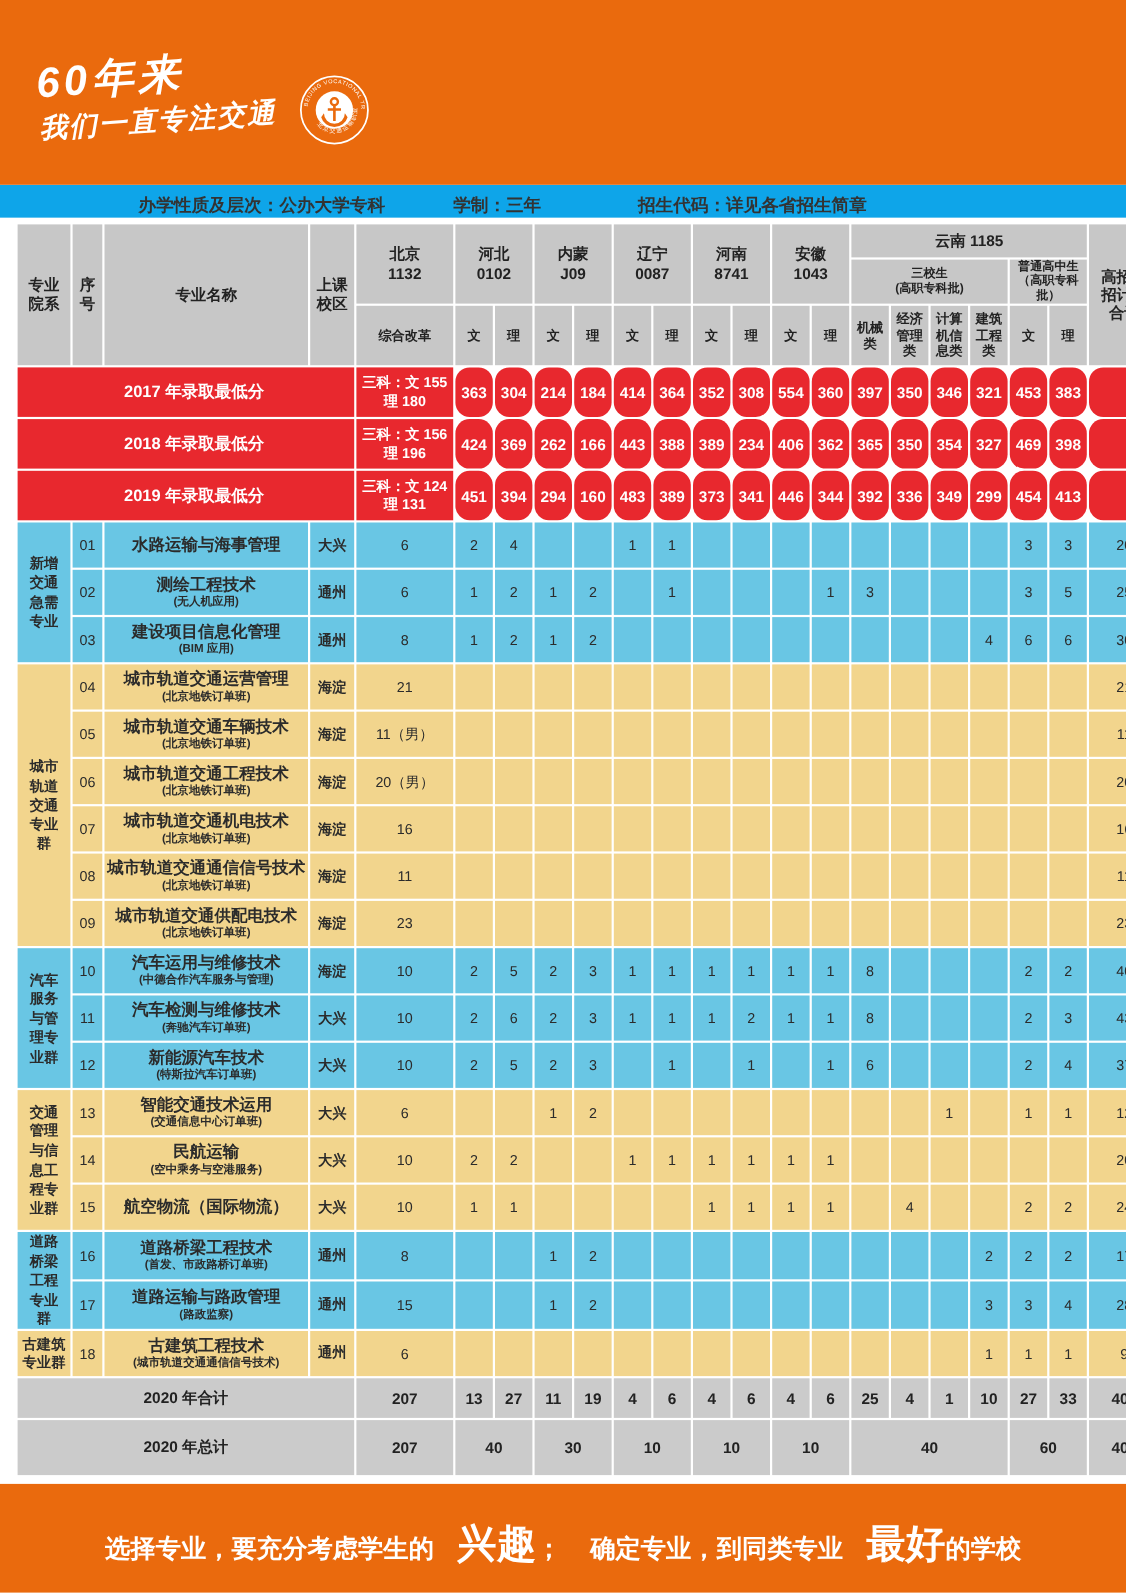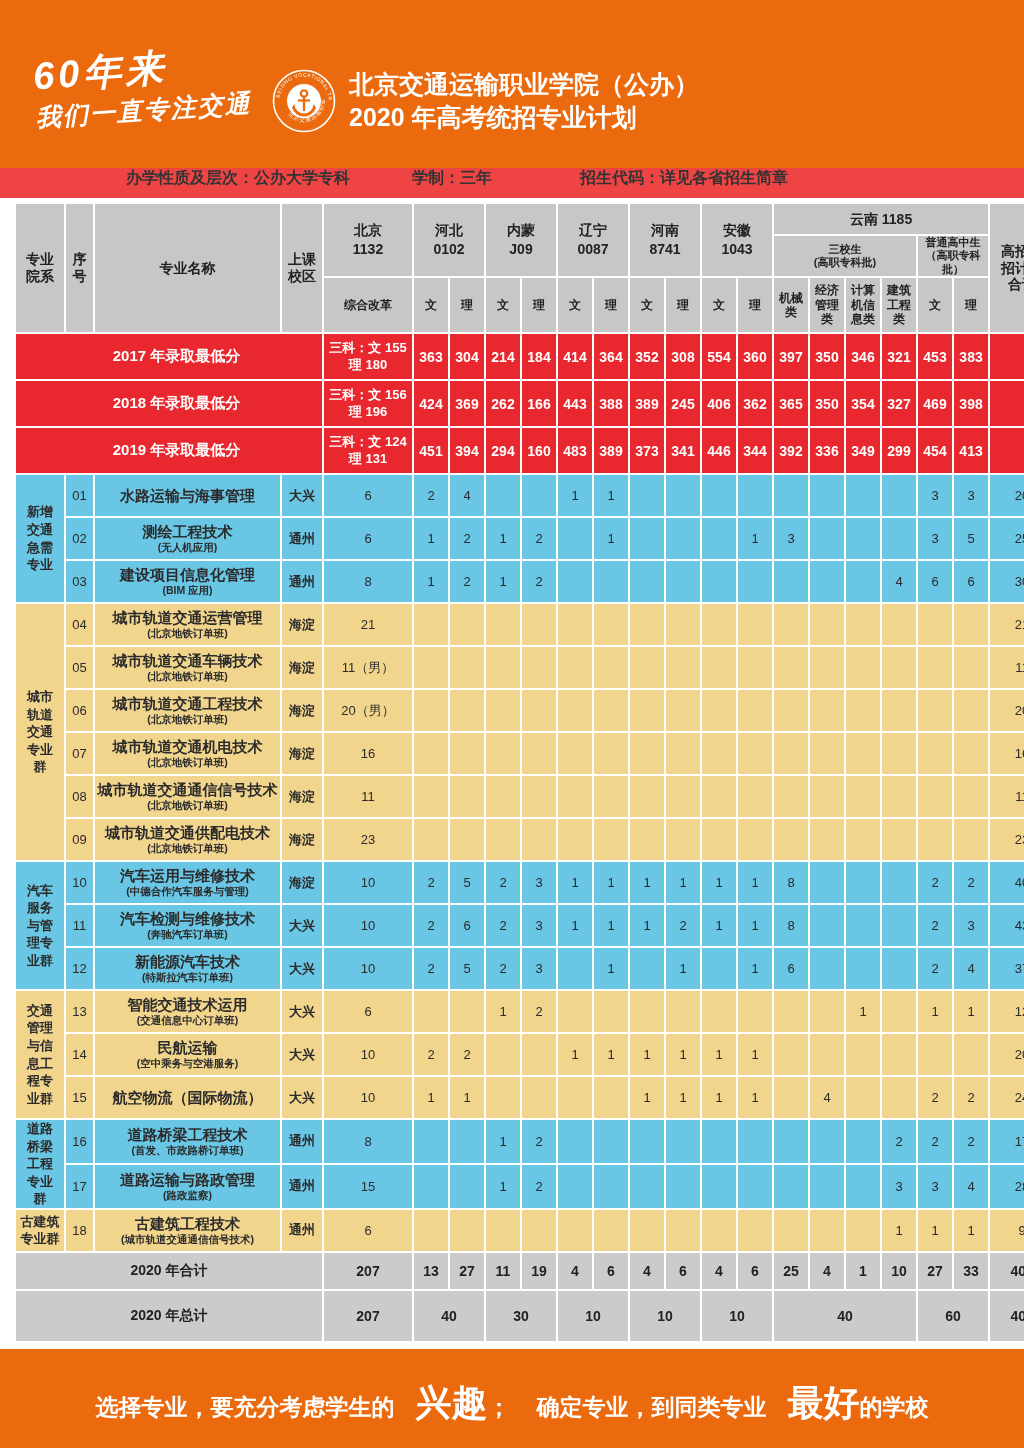--- a/index.html
+++ b/index.html
@@ -15,40 +15,40 @@
   }
   
   .top-band{background:var(--orange);height:168px;position:relative;flex:0 0 auto;}
   .slogan{position:absolute;left:34px;top:48px;color:#fff;font-style:italic;transform:rotate(-4deg);line-height:1.15;}
   .slogan .l1{font-size:38px;font-weight:bold;letter-spacing:4px;white-space:pre;}
   .slogan .l2{font-size:25px;font-weight:bold;letter-spacing:2px;white-space:pre;margin-top:4px;}
   .brand{position:absolute;left:272px;top:68px;display:flex;align-items:center;gap:13px;}
   .logo{width:64px;height:64px;flex:0 0 auto;}
   .titles{color:#fff;font-weight:bold;font-size:25px;line-height:1.3;white-space:nowrap;}
   
-  .info-bar{background:#ef4444;height:30px;flex:0 0 auto;display:flex;align-items:flex-start;
+  .info-bar{background:#0ea5e9;height:30px;flex:0 0 auto;display:flex;align-items:flex-end;
     font-weight:bold;color:#333;font-size:16px;}
   .info-bar .it1{margin-left:126px;}
   .info-bar .it2{margin-left:62px;}
   .info-bar .it3{margin-left:88px;}
   
   .table-wrap{background:#fff;padding:4px 14px 6px 14px;flex:0 0 auto;}
   table{border-collapse:separate;border-spacing:2px;table-layout:fixed;width:996px;}
   td{text-align:center;vertical-align:middle;color:var(--ink);overflow:hidden;padding:0 1px;}
   .hd{background:var(--hdgray);font-weight:bold;color:#222;font-size:12px;white-space:pre-line;line-height:1.2;}
   .hd-prov{font-size:14px;line-height:1.35;}
   .hd-corner{font-size:14px;}
   .hd-sub{font-size:11px;}
   .hd-total{font-size:14px;}
   tr.hr1{height:30px;} tr.hr2{height:40px;} tr.hr3{height:54px;}
   tr.score{height:45px;}
   tr.score td{background:var(--red);color:#fff;font-weight:bold;}
   tr.score td.lbl{font-size:15px;padding-left:16px;}
   tr.score td.thr{font-size:13px;white-space:pre-line;line-height:1.25;}
-  tr.score td.val{font-size:14px;}
+  tr.score td.val{font-size:14px;border-radius:13px;}
   tr.prow{height:41px;}
   tr.prow td{font-size:13px;}
   td.cblue{background:var(--blue);}
   td.ctan{background:var(--tan);}
   td.grp{font-weight:bold;font-size:14px;white-space:pre-line;line-height:1.35;}
   td.pname{line-height:1.2;}
   .nm{font-weight:bold;font-size:15px;display:block;}
   .nsub{font-weight:bold;font-size:10.5px;display:block;}
   td.campus{font-weight:bold;font-size:13px;}
   td.rno{font-size:13px;}
@@ -85,24 +85,20 @@
         </text>
         <circle cx="32" cy="32" r="17" fill="#fff"></circle>
         <g>
           <circle cx="32" cy="24.5" r="3.2" fill="none" stroke="#EA6A0D" stroke-width="2.2"></circle>
           <line x1="32" y1="27.5" x2="32" y2="42" stroke="#EA6A0D" stroke-width="2.4"></line>
           <line x1="26" y1="31.5" x2="38" y2="31.5" stroke="#EA6A0D" stroke-width="2.2"></line>
           <path d="M 22.5 35 a 9.5 9.5 0 0 0 19 0 l 2.5 3.5 a 12.5 12.5 0 0 1 -24 0 z" fill="#EA6A0D"></path>
         </g>
       </svg>
     </div>
-    <div class="titles">
-      <div>北京交通运输职业学院（公办）</div>
-      <div>2020 年高考统招专业计划</div>
-    </div>
   </div>
 </div>
 
 <div class="info-bar">
   <span class="it1">办学性质及层次：公办大学专科</span>
   <span class="it2">学制：三年</span>
   <span class="it3">招生代码：详见各省招生简章</span>
 </div>
 
 <div class="table-wrap">
@@ -215,21 +211,21 @@
           <td class="lbl" colspan="4">2018 年录取最低分</td>
           <td class="thr">三科：文 156
 理 196</td>
           <td class="val">424</td>
           <td class="val">369</td>
           <td class="val">262</td>
           <td class="val">166</td>
           <td class="val">443</td>
           <td class="val">388</td>
           <td class="val">389</td>
-          <td class="val">245</td>
+          <td class="val">234</td>
           <td class="val">406</td>
           <td class="val">362</td>
           <td class="val">365</td>
           <td class="val">350</td>
           <td class="val">354</td>
           <td class="val">327</td>
           <td class="val">469</td>
           <td class="val">398</td>
           <td class="val"></td>
         </tr>

